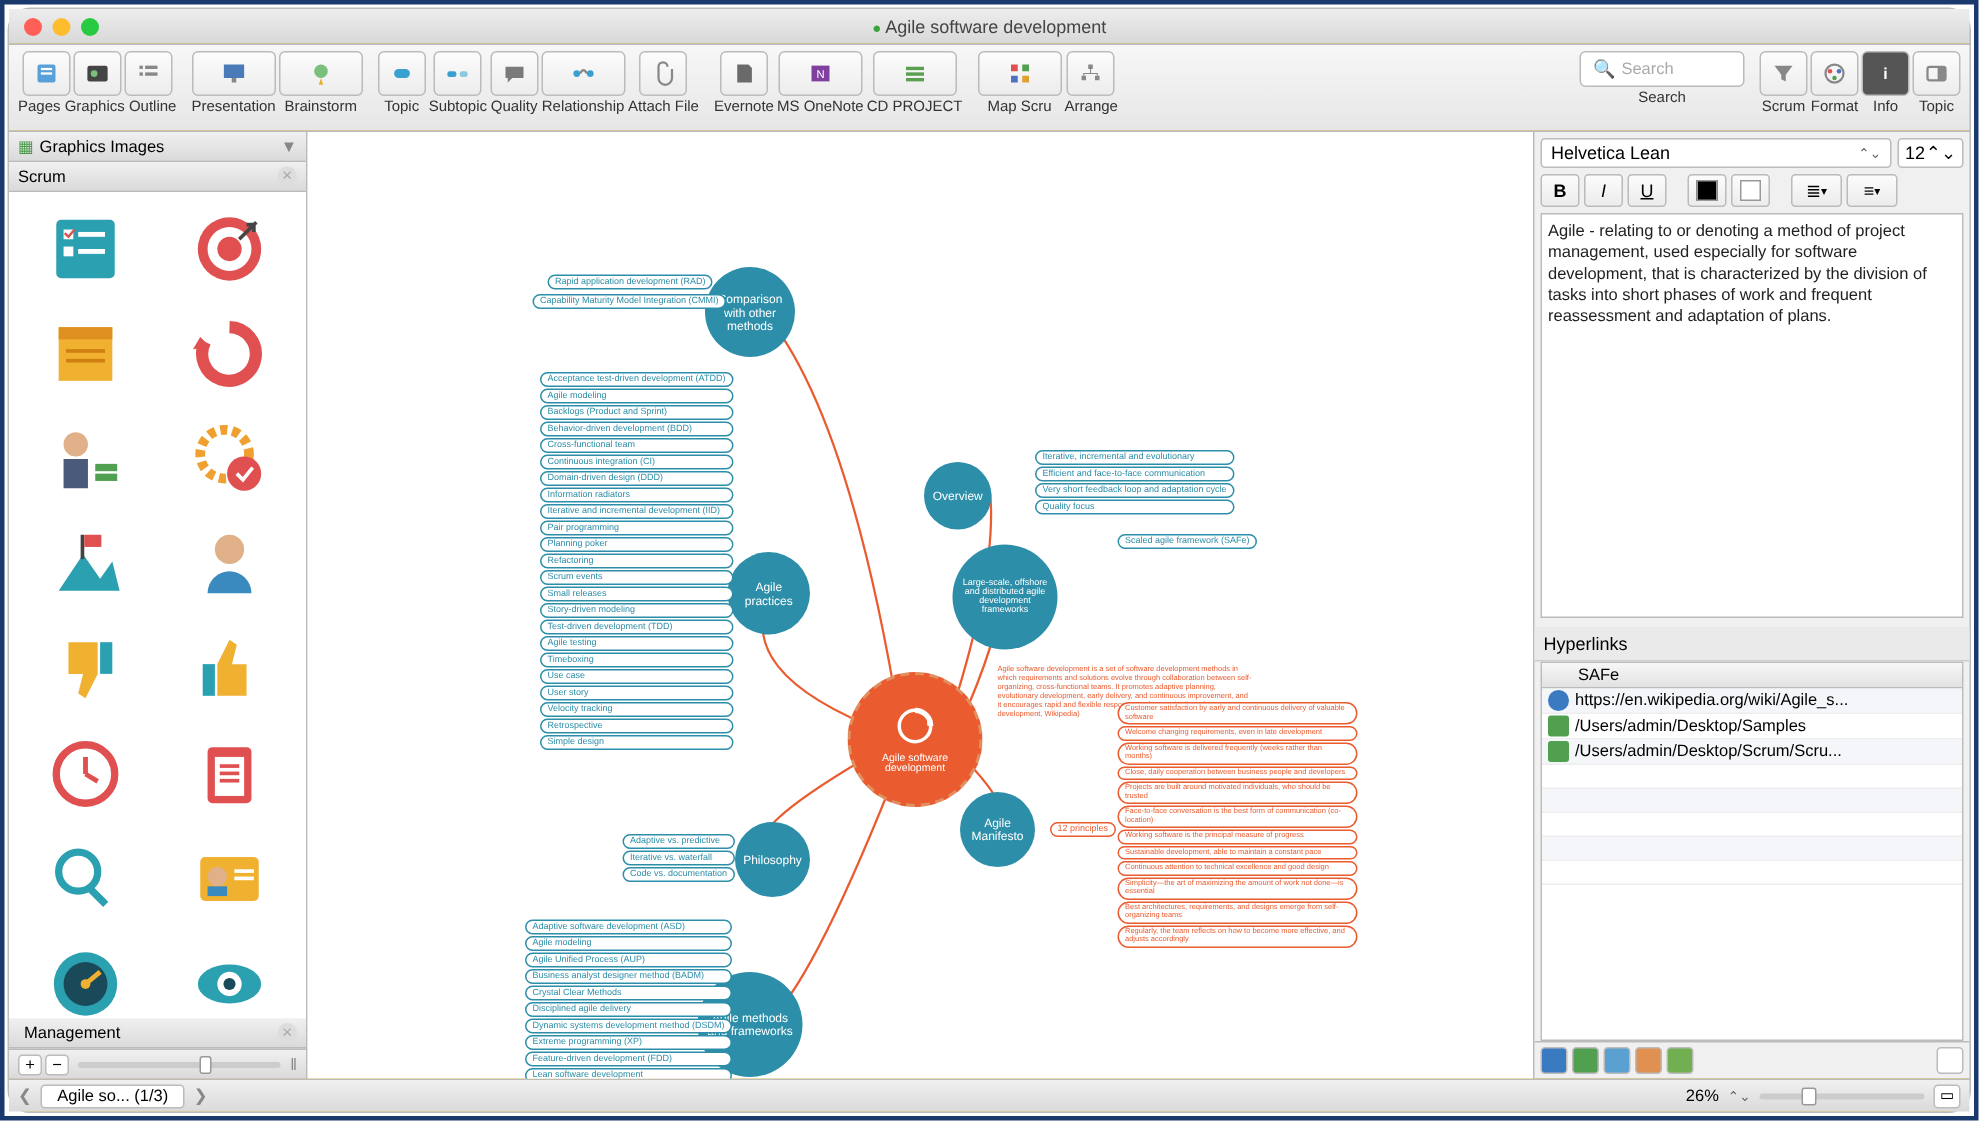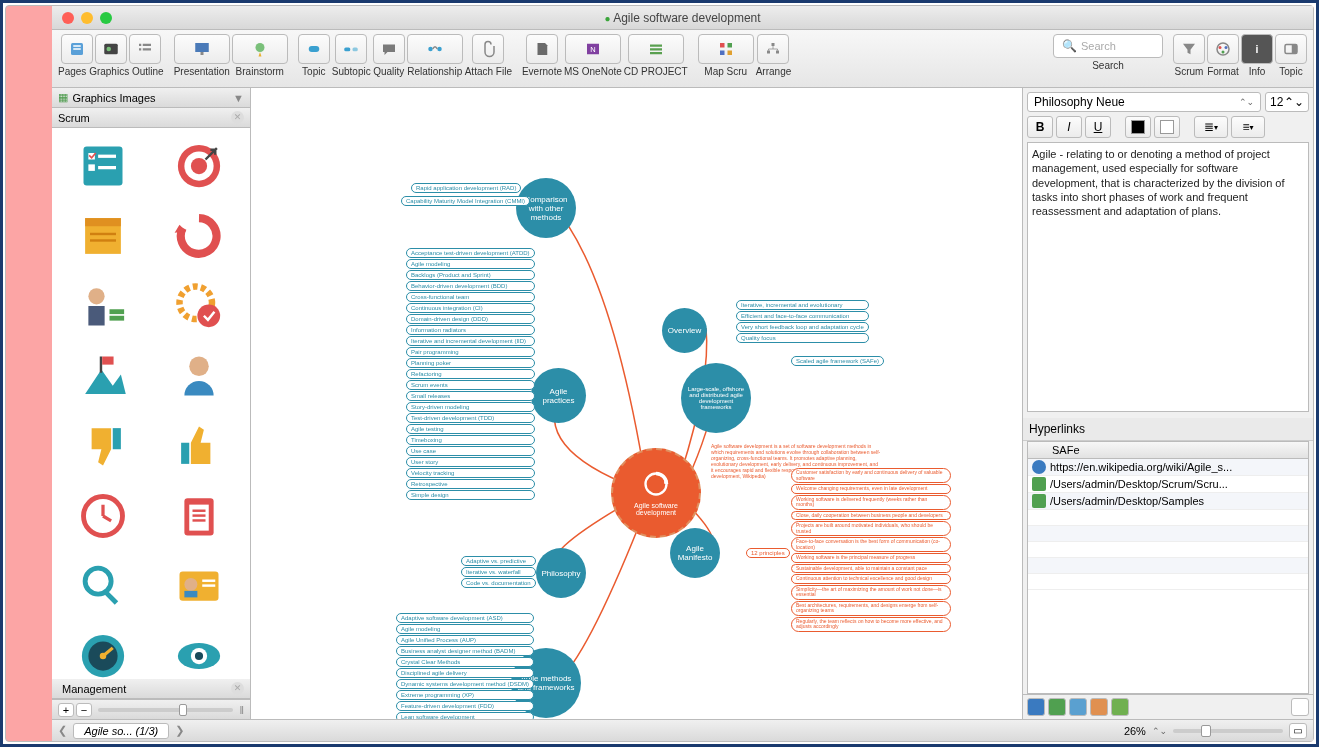--- a/index.html
+++ b/index.html
@@ -1,17 +1,17 @@
 <!DOCTYPE html>
 <html><head>
 <meta charset="utf-8">
 <style>
 * { box-sizing: border-box; margin: 0; padding: 0; font-family: -apple-system, "Helvetica Neue", Arial, sans-serif; }
 body { width: 1319px; height: 747px; background: #fff; border: 3px solid #1a3a6e; padding: 2px; overflow: hidden; }
-.app { display: flex; flex-direction: column; height: 100%; background: #fca5a5; border: 1px solid #bbb; border-radius: 4px; padding-left: 46px; }
+.app { display: flex; flex-direction: column; height: 100%; background: #eab308; border: 1px solid #bbb; border-radius: 15px; }
 
 
 .title-bar { display: flex; align-items: center; height: 24px; background: linear-gradient(#ededed,#d8d8d8); border-bottom: 1px solid #bbb; position: relative; }
 .traffic { display: flex; gap: 7px; padding-left: 10px; }
 .traffic span { width: 12px; height: 12px; border-radius: 50%; display: inline-block; }
 .tl-close { background: #ff5f57; } .tl-min { background: #ffbd2e; } .tl-max { background: #28ca42; }
 .title-center { position: absolute; left: 0; right: 0; text-align: center; font-size: 12px; color: #444; }
 .title-center .dot { color: #3aa53a; font-size: 10px; }
 
 
@@ -69,21 +69,21 @@
 .link-row { display: flex; align-items: center; font-size: 11px; padding: 1px 4px; border-bottom: 1px solid #eee; }
 .link-row:nth-child(even){ background: #f4f6fa; }
 .link-row .lic { width: 14px; height: 14px; margin-right: 4px; border-radius: 50%; }
 .link-row .lt { white-space: nowrap; overflow: hidden; text-overflow: ellipsis; }
 .link-toolbar { display: flex; gap: 3px; padding: 3px 4px; border-top: 1px solid #bbb; }
 .link-toolbar .b { width: 18px; height: 18px; border: 1px solid #bbb; border-radius: 3px; background: #fff; }
 
 
 .status-bar { height: 22px; background: linear-gradient(#f0f0f0,#dadada); border-top: 1px solid #bbb; display: flex; align-items: center; font-size: 11px; padding: 0 6px; gap: 6px; }
 .status-bar .nav-btn { border: 1px solid #bbb; background: #fff; border-radius: 3px; width: 18px; height: 16px; text-align: center; font-size: 10px; line-height: 14px; }
-.status-bar .page-name { background: #fff; border: 1px solid #bbb; border-radius: 3px; padding: 0 10px; height: 16px; line-height: 14px; font-style: italic; }
+.status-bar .page-name { background: #fff; border: 1px solid #bbb; border-radius: 3px; padding: 0 10px; height: 16px; line-height: 14px; }
 .status-bar .chev { color: #888; }
 .status-bar .spacer { flex: 1; }
 .status-bar .zoom-slider { width: 110px; height: 4px; background: #ccc; border-radius: 2px; position: relative; }
 .status-bar .zoom-slider .thumb { position: absolute; left: 25%; top: -4px; width: 10px; height: 12px; background: #fff; border: 1px solid #999; border-radius: 2px; }
 </style>
 </head>
 <body>
 
 <div class="app">
 
@@ -466,21 +466,21 @@
         </div>
       <div class="node" style="left:260px;top:560px;width:70px;height:70px">
           <span>Agile methods and frameworks</span>
         </div>
       <div class="node" style="left:411px;top:220px;width:45px;height:45px">
           <span>Overview</span>
         </div>
       <div class="node" style="left:430px;top:275px;width:70px;height:70px;font-size:6px">
           <span>Large-scale, offshore and distributed agile development frameworks</span>
         </div>
-      <div class="node" style="left:419px;top:440px;width:50px;height:50px">
+      <div class="node" style="left:435px;top:440px;width:50px;height:50px">
           <span>Agile Manifesto</span>
         </div>
 
       <div style="position:absolute;left:460px;top:355px;width:170px;font-size:5px;color:#ea5b2f;line-height:1.2">Agile software development is a set of software development methods in which requirements and solutions evolve through collaboration between self-organizing, cross-functional teams. It promotes adaptive planning, evolutionary development, early delivery, and continuous improvement, and it encourages rapid and flexible response to change. (Agile software development, Wikipedia)</div>
 
       <div class="subnode" style="left:160px;top:95px">Rapid application development (RAD)</div>
       <div class="subnode" style="left:150px;top:108px">Capability Maturity Model Integration (CMMI)</div>
 
       <div id="practices-col" style="position:absolute;left:155px;top:160px;display:flex;flex-direction:column;gap:1px">
           <div class="subnode" style="position: static;">Acceptance test-driven development (ATDD)</div>
@@ -545,21 +545,21 @@
           <div class="subnode" style="position: static; border-color: rgb(234, 91, 47); color: rgb(234, 91, 47); max-width: 160px; white-space: normal; font-size: 5px; line-height: 1.1;">Regularly, the team reflects on how to become more effective, and adjusts accordingly</div>
         </div>
 
       <div class="subnode" style="left:540px;top:268px">Scaled agile framework (SAFe)</div>
       <div class="subnode" style="left:495px;top:460px;background:#fff;border-color:#ea5b2f;color:#ea5b2f">12 principles</div>
     </div>
 
     <div class="sidebar-right">
       <div class="font-row">
         <div class="font-sel">
-            <span>Philosophy Neue</span>
+            <span>Helvetica Lean</span>
             <span class="dd">⌃⌄</span>
           </div>
         <div class="size-sel">
             <span>12</span>
             <span class="dd" style="margin-left:auto">⌃⌄</span>
           </div>
       </div>
       <div class="fmt-row">
         <div class="fmt-btn">
             <b>B</b>
@@ -585,25 +585,25 @@
 
       <div class="section-h" style="margin-top:6px">Hyperlinks</div>
       <div class="link-table">
         <div class="th"><span style="margin-left:18px">SAFe</span></div>
         <div class="link-row">
             <span class="lic" style="background:#3a7ac0"></span>
             <span class="lt">https://en.wikipedia.org/wiki/Agile_s...</span>
           </div>
         <div class="link-row">
             <span class="lic" style="background:#50a050;border-radius:2px"></span>
-            <span class="lt">/Users/admin/Desktop/Scrum/Scru...</span>
+            <span class="lt">/Users/admin/Desktop/Samples</span>
           </div>
         <div class="link-row">
             <span class="lic" style="background:#50a050;border-radius:2px"></span>
-            <span class="lt">/Users/admin/Desktop/Samples</span>
+            <span class="lt">/Users/admin/Desktop/Scrum/Scru...</span>
           </div>
         <div class="link-row" style="height:16px"></div>
         <div class="link-row" style="height:16px"></div>
         <div class="link-row" style="height:16px"></div>
         <div class="link-row" style="height:16px"></div>
         <div class="link-row" style="height:16px"></div>
       </div>
       <div class="link-toolbar">
         <div class="b" style="background:#3a7ac0"></div>
         <div class="b" style="background:#50a050"></div>

